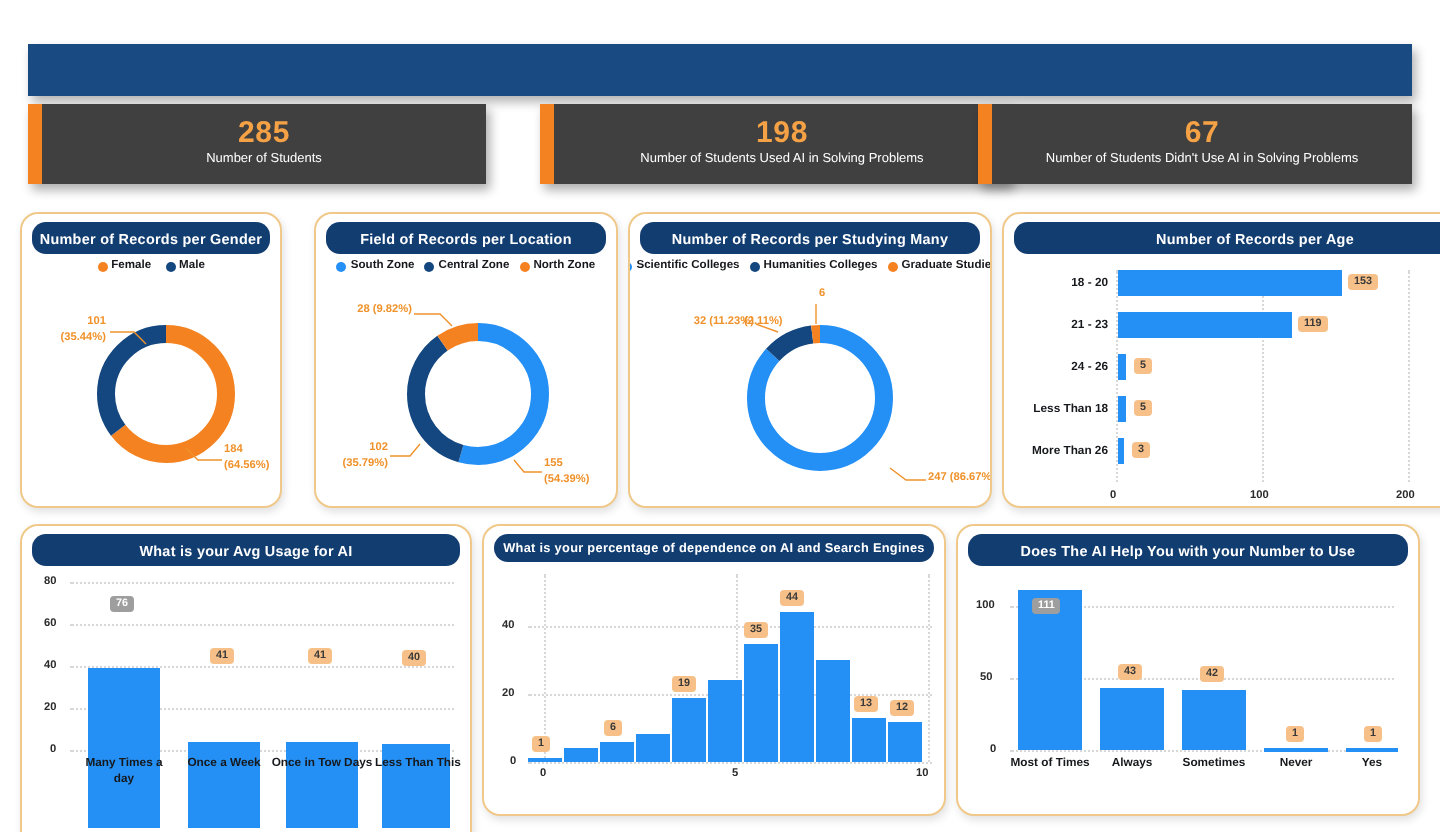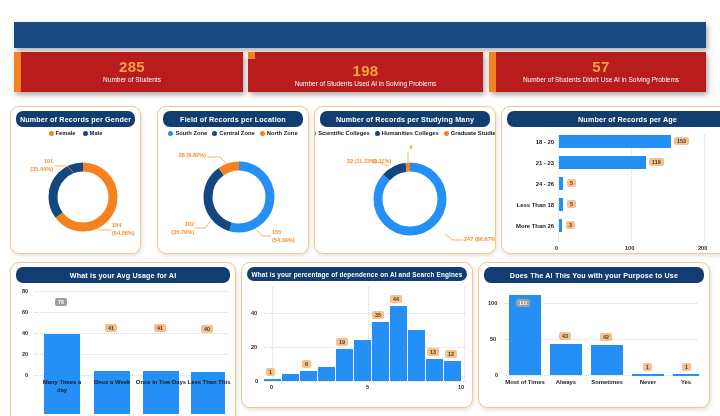--- a/index.html
+++ b/index.html
@@ -22,40 +22,40 @@
     left: 14px; top: 22px;
     width: 692px; height: 26px;
     background: #1a4a82;
     box-shadow: 2px 3px 5px rgba(0,0,0,0.30);
   }
 
   
   .kpi {
     position: absolute;
     top: 52px; height: 40px;
-    background: #b91c1c;
+    background: #404040;
     box-shadow: 2px 3px 5px rgba(0,0,0,0.32);
     display: flex; align-items: stretch;
   }
   .kpi-accent { width: 7px; background: #f58220; flex: 0 0 7px; }
   .kpi-body {
     flex: 1; display: flex; flex-direction: column;
     align-items: center; justify-content: center;
     padding: 2px 4px 3px 4px;
   }
   .kpi-value {
     color: #f5a145; font-size: 15px; font-weight: bold;
     line-height: 17px; letter-spacing: .3px;
   }
   .kpi-label {
     color: #ffffff; font-size: 6.5px; line-height: 10px;
     text-align: center; white-space: nowrap;
   }
   #kpi-students   { left: 14px;  width: 229px; }
-  #kpi-used-ai    { left: 248px; width: 235px; flex-direction: column; }
+  #kpi-used-ai    { left: 270px; width: 235px; }
   #kpi-not-ai     { left: 489px; width: 217px; }
 
   
   .card {
     position: absolute;
     background: #ffffff;
     border: 1px solid #f0c98a;
     border-radius: 9px;
     box-shadow: 1px 2px 4px rgba(0,0,0,0.12);
     overflow: hidden;
@@ -136,21 +136,21 @@
     <div class="kpi-accent"></div>
     <div class="kpi-body">
       <div class="kpi-value">198</div>
       <div class="kpi-label">Number of Students Used AI in Solving Problems</div>
     </div>
   </div>
 
   <div class="kpi" id="kpi-not-ai">
     <div class="kpi-accent"></div>
     <div class="kpi-body">
-      <div class="kpi-value">57</div>
+      <div class="kpi-value">67</div>
       <div class="kpi-label">Number of Students Didn't Use AI in Solving Problems</div>
     </div>
   </div>
 
   <div class="card" id="card-gender">
     <div class="card-title">Number of Records per Gender</div>
     <div class="legend">
       <span class="legend-item">
         <span class="legend-dot" style="background:#f58220"></span>
         <span class="legend-label">Female</span>
@@ -373,21 +373,21 @@
       <div class="vlabel" style="left:185px; top:67px;">13</div>
       <div class="vlabel" style="left:203px; top:69px;">12</div>
 
       <div class="axis-text" style="left:28px;  top:103px;">0</div>
       <div class="axis-text" style="left:124px; top:103px;">5</div>
       <div class="axis-text" style="left:216px; top:103px;">10</div>
     </div>
   </div>
 
   <div class="card" id="card-help">
-    <div class="card-title">Does The AI This You with your Purpose to Use</div>
+    <div class="card-title">Does The AI Help You with your Number to Use</div>
     <div class="plot">
 
       <div class="gridline" style="left:26px; top:92px; width:192px;"></div>
       <div class="gridline" style="left:26px; top:56px; width:192px;"></div>
       <div class="gridline" style="left:26px; top:20px; width:192px;"></div>
 
       <div class="axis-text" style="left:9px;  top:17px;">100</div>
       <div class="axis-text" style="left:11px; top:53px;">50</div>
       <div class="axis-text" style="left:16px; top:89px;">0</div>
 

